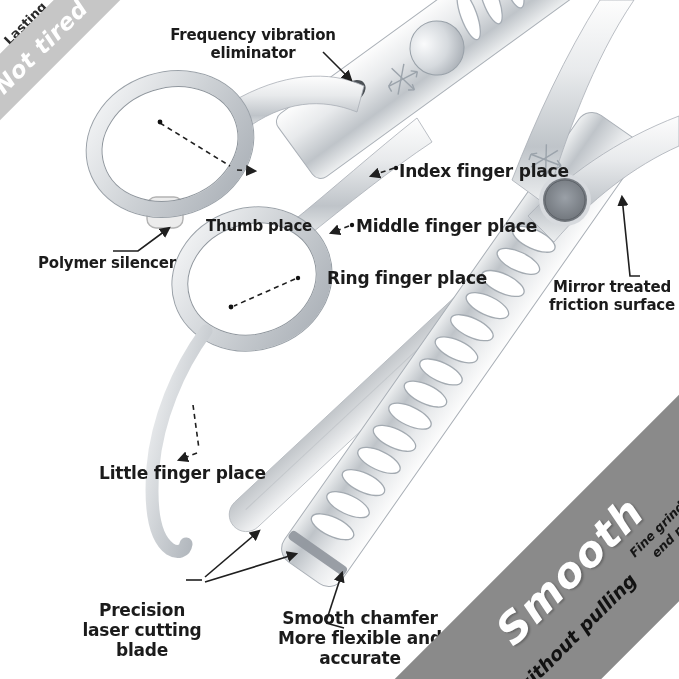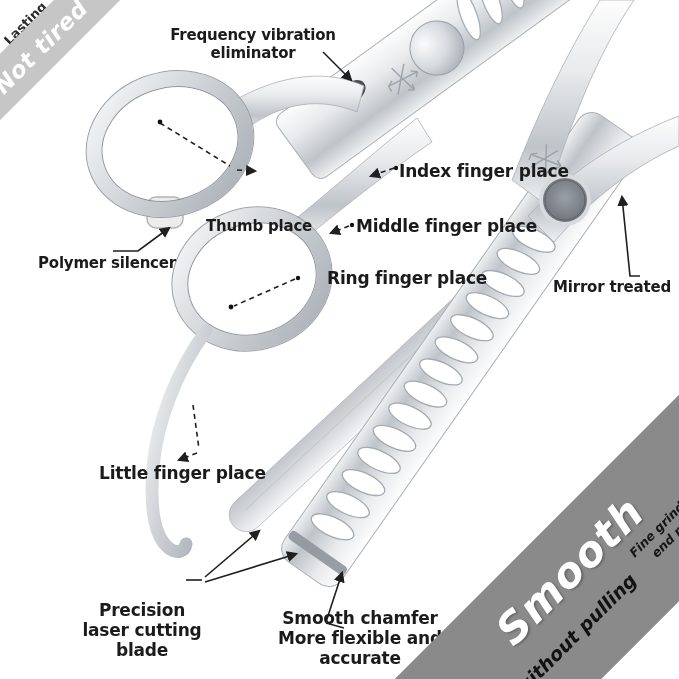--- a/index.html
+++ b/index.html
@@ -219,20 +219,21 @@
   <div class="lbl fs14" style="left:356px;top:216px;">Middle finger place</div>
 
   <div class="lbl fs14" style="left:303px;top:268px;margin-left:24px;">Ring finger place</div>
 
   <div class="lbl fs15" style="left:38px;top:255px;">Polymer silencer</div>
 
   <div class="lbl fs14" style="left:99px;top:463px;">Little finger place</div>
 
   <div class="lbl center fs15" style="left:538px;top:279px;width:148px;">
     <span>Mirror treated</span><br>
+    <span>friction surface</span>
   </div>
 
   <div class="lbl center fs14" style="left:68px;top:600px;width:148px;">
     <span>Precision</span><br>
     <span>laser cutting blade</span>
   </div>
 
   <div class="lbl center fs14" style="left:240px;top:608px;width:240px;">
     <span>Smooth chamfer</span><br>
     <span>More flexible and accurate</span>

